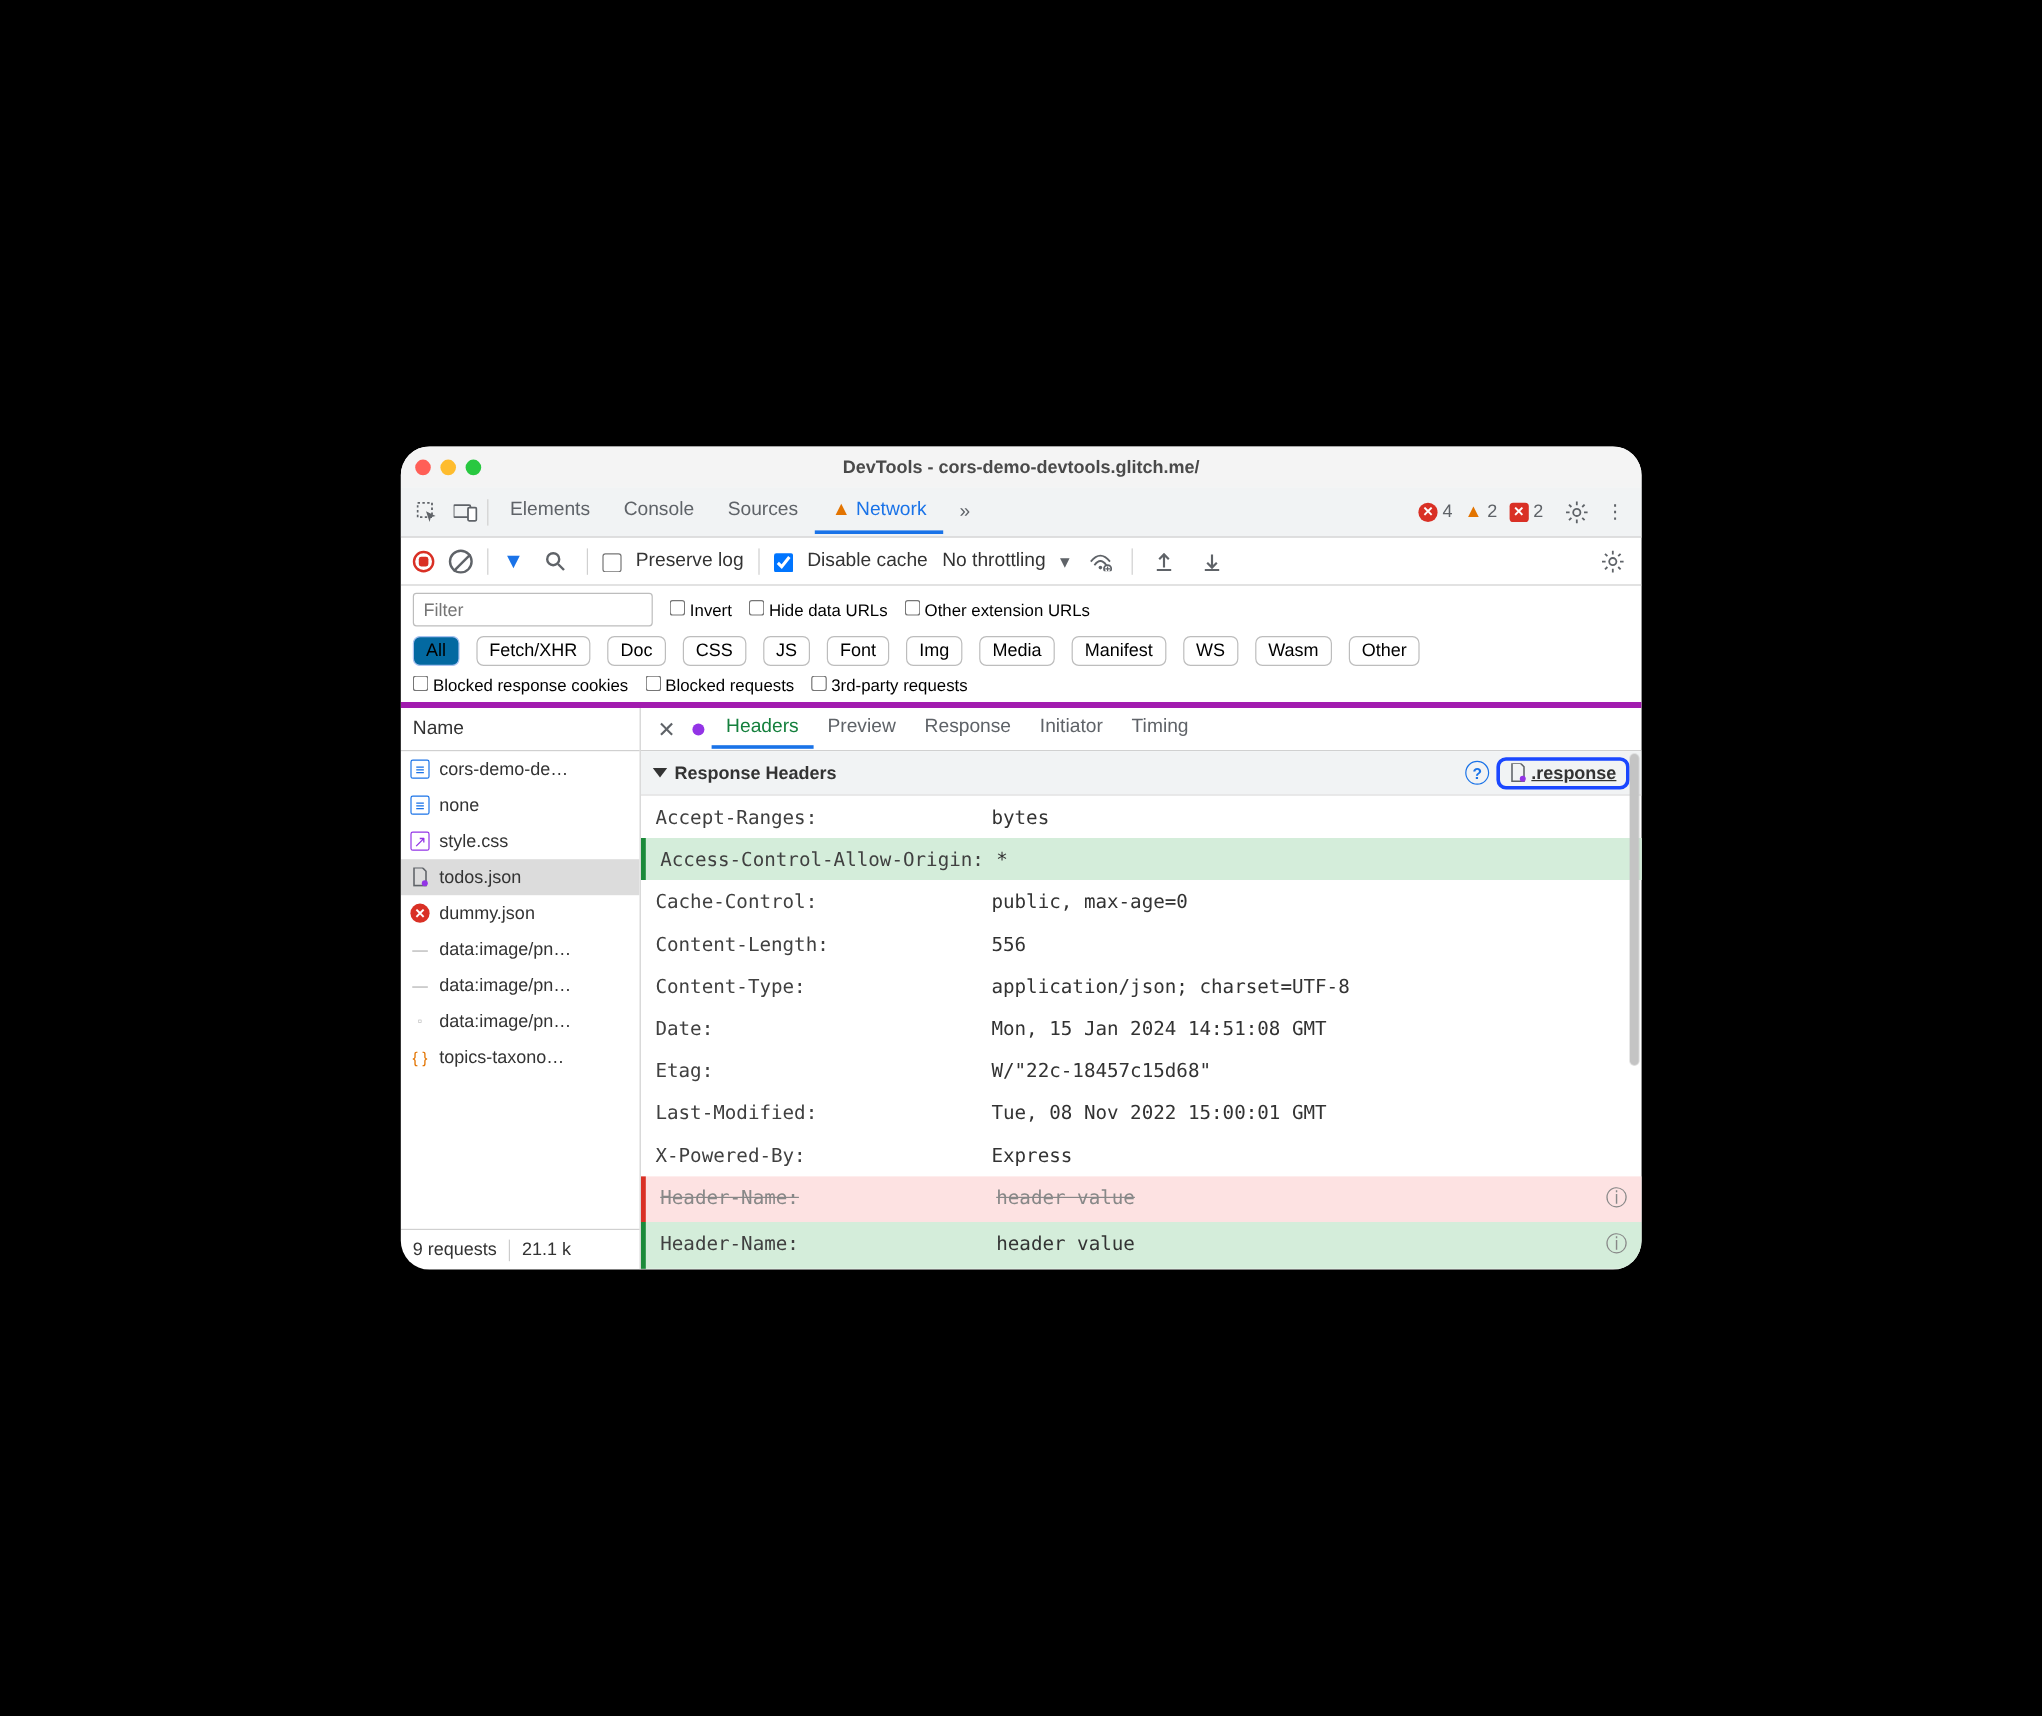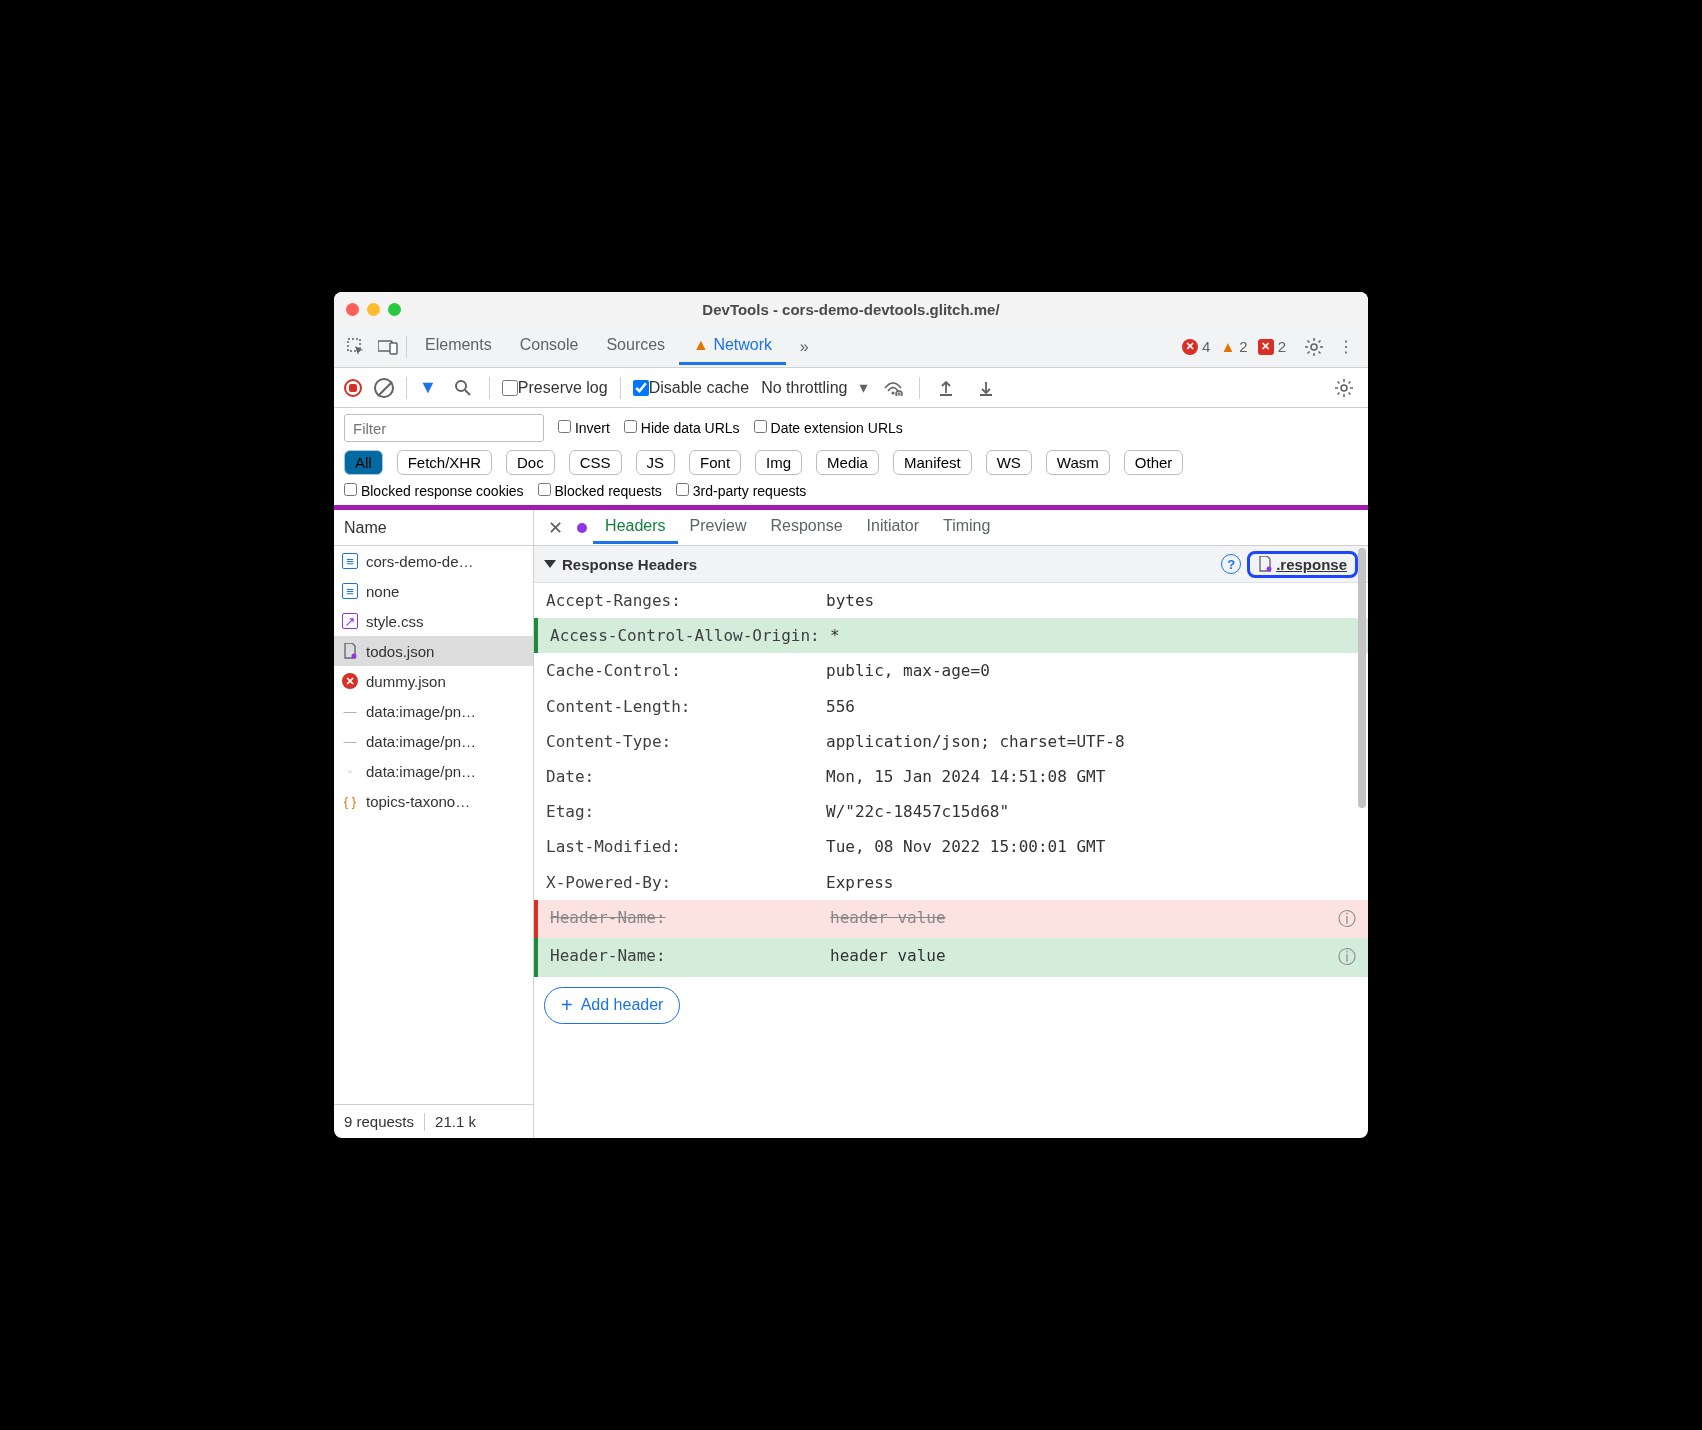--- a/index.html
+++ b/index.html
@@ -8,23 +8,23 @@
     font-family: -apple-system, BlinkMacSystemFont, "Segoe UI", Arial, sans-serif;
     font-size: 14px;
     display: flex;
     align-items: center;
     justify-content: center;
     height: 1430px;
     width: 1702px;
   }
   .window {
     width: 1034px;
-    height: 846px;
+    height: 686px;
     background: #fff;
-    border-radius: 8px;
+    border-radius: 24px;
     overflow: hidden;
     display: flex;
     flex-direction: column;
     box-shadow: 0 20px 60px rgba(0,0,0,.5);
   }
   .titlebar {
     height: 34px;
     background: #f4f4f4;
     display: flex;
     align-items: center;
@@ -55,21 +55,21 @@
   .badges{display:flex;align-items:center;gap:4px;font-size:15px}
   .badge-circ{width:16px;height:16px;border-radius:50%;background:#d93025;color:#fff;display:flex;align-items:center;justify-content:center;font-size:11px;font-weight:700}
   .badge-sq{width:16px;height:16px;border-radius:3px;background:#d93025;color:#fff;display:flex;align-items:center;justify-content:center;font-size:11px;font-weight:700}
 
   .toolbar {
     height: 40px;
     border-bottom: 1px solid #d0d0d0;
     display:flex; align-items:center; padding:0 10px; gap:12px;
     font-size:16px; color:#333;
   }
-  .toolbar label{display:flex;align-items:center;gap:0}
+  .toolbar label{display:flex;align-items:flex-end;gap:12px}
   .toolbar input[type=checkbox]{width:16px;height:16px}
   .rec{width:18px;height:18px;border:2px solid #d93025;border-radius:50%;display:flex;align-items:center;justify-content:center}
   .rec::after{content:'';width:8px;height:8px;background:#d93025;border-radius:2px}
   .nosign{width:20px;height:20px;border:2px solid #5f6368;border-radius:50%;position:relative}
   .nosign::after{content:'';position:absolute;width:2px;height:20px;background:#5f6368;left:8px;top:-1px;transform:rotate(45deg)}
   .funnel{color:#1a73e8;font-size:18px}
   .divider{width:1px;height:22px;background:#d0d0d0}
 
   .filterbar {
     border-bottom: 5px solid #a21caf;
@@ -229,21 +229,21 @@
           <path d="M10 1v3M10 16v3M1 10h3M16 10h3M3.5 3.5l2 2M14.5 14.5l2 2M3.5 16.5l2-2M14.5 5.5l2-2" stroke="#5f6368" stroke-width="1.5"></path>
         </svg>
     </div>
   </div>
 
   <div class="filterbar">
     <div class="row">
       <input class="filter-input" placeholder="Filter" style="">
       <label><input type="checkbox" style=""> <span>Invert</span></label>
       <label><input type="checkbox" style=""> <span>Hide data URLs</span></label>
-      <label><input type="checkbox" style=""> <span>Date extension URLs</span></label>
+      <label><input type="checkbox" style=""> <span>Other extension URLs</span></label>
     </div>
     <div class="row chips" id="chips">
         <div class="chip active">All</div>
         <div class="chip">Fetch/XHR</div>
         <div class="chip">Doc</div>
         <div class="chip">CSS</div>
         <div class="chip">JS</div>
         <div class="chip">Font</div>
         <div class="chip">Img</div>
         <div class="chip">Media</div>

